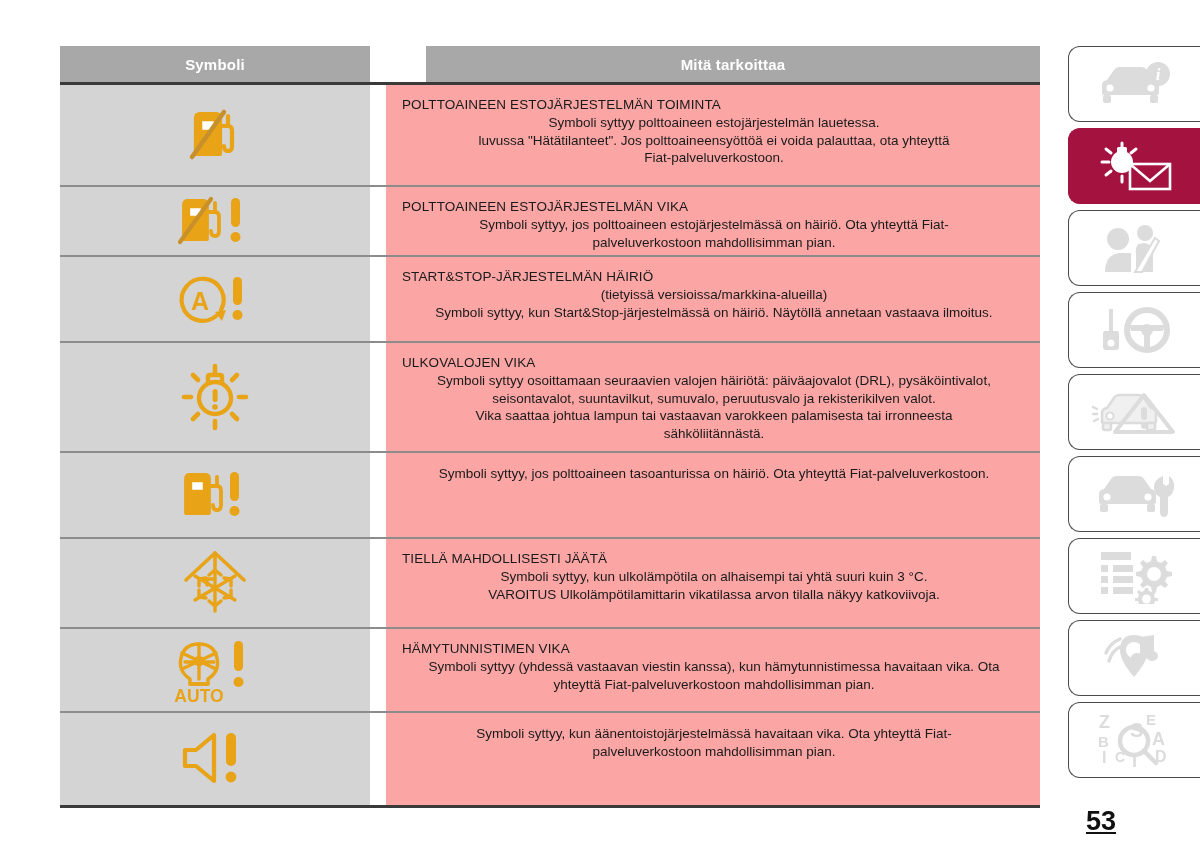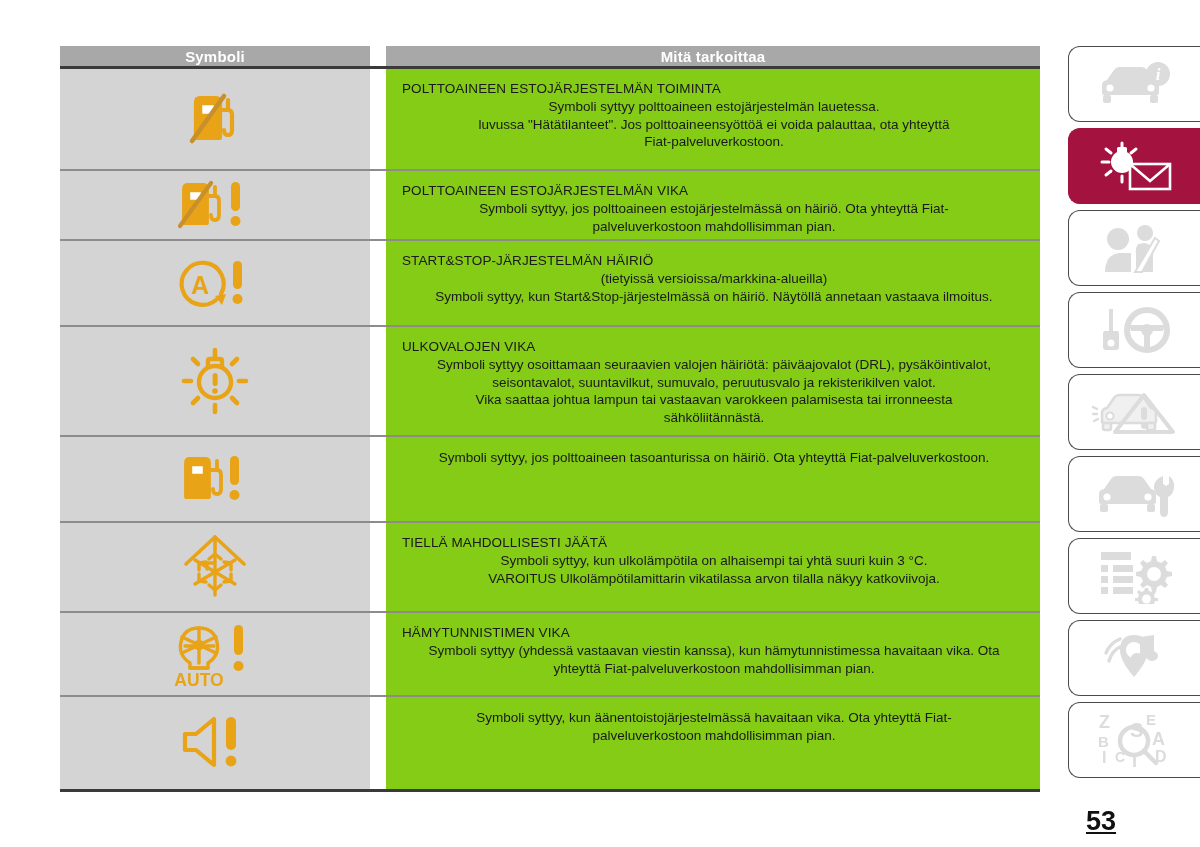--- a/index.html
+++ b/index.html
@@ -13,21 +13,22 @@
   .page{position:absolute;inset:0;}
 
   
   .table{
     position:absolute;
     left:60px;top:46px;
     width:980px;
   }
   .thead{
     display:flex;
-    height:20px;
+    height:36px;
+    gap:20px;
   }
   .th{
     background:#a8a8a8;
     color:#ffffff;
     font-weight:bold;
     font-size:15px;
     display:flex;align-items:center;justify-content:center;
     letter-spacing:.2px;
   }
   .th-sym{width:310px;}
@@ -41,21 +42,21 @@
   .trow{display:flex;}
   .td-sym{
     width:310px;
     background:#d4d4d4;
     display:flex;align-items:center;justify-content:center;
     box-sizing:border-box;
   }
   .td-gap{width:16px;background:#ffffff;}
   .td-mean{
     flex:1;
-    background:#84cc16;
+    background:#fca5a5;
     padding:12px 14px 0 16px;
     box-sizing:border-box;
   }
   .ttitle{
     font-size:13.5px;
     color:#1a1a1a;
     letter-spacing:.1px;
     margin-bottom:2px;
     white-space:nowrap;
   }

